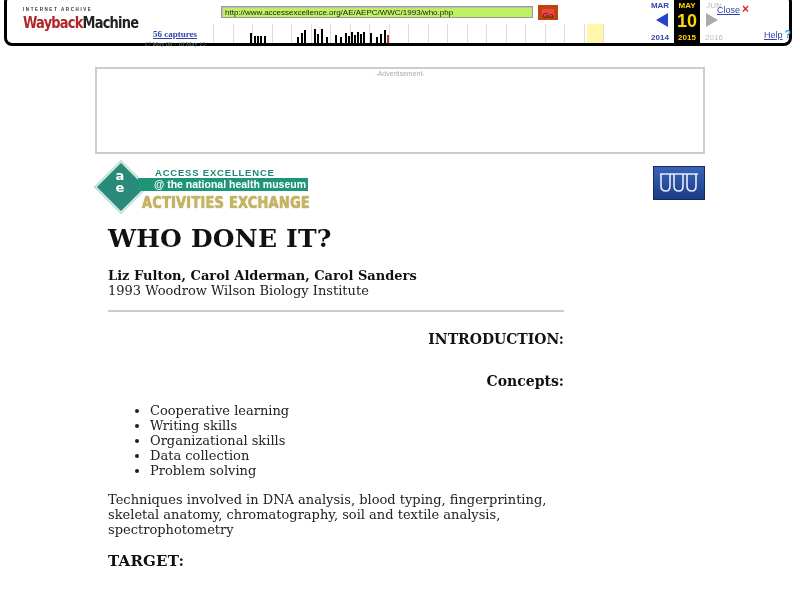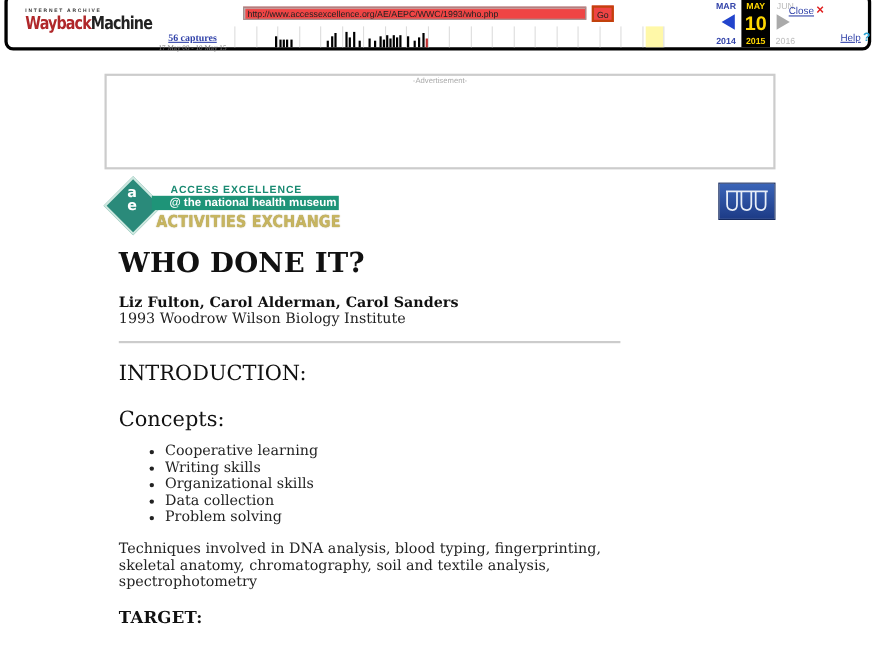--- a/index.html
+++ b/index.html
@@ -8,22 +8,22 @@
   
   .wb-toolbar { position: absolute; left: 4px; top: -6px; width: 788px; height: 52px; background: #fff; border: 3px solid #000; border-radius: 8px; box-sizing: border-box; font-family: "Liberation Sans", sans-serif; }
   .wb-logo { position: absolute; left: 16px; top: 10px; width: 84px; height: 30px; }
   .wb-logo .ia { font-size: 4.5px; letter-spacing: 1.6px; color: #333; font-weight: bold; white-space: nowrap; }
   .wb-logo .wm { margin-top: 2px; font-family: "DejaVu Sans", sans-serif; font-weight: bold; font-size: 13px; letter-spacing: -0.8px; line-height: 14px; white-space: nowrap; transform: scaleY(1.25); transform-origin: top left; }
   .wb-logo .wm .w1 { color: #b0272a; }
   .wb-logo .wm .w2 { color: #222; }
   .wb-captures { position: absolute; left: 128px; top: 32px; width: 80px; text-align: center; font-family: Liberation Serif, serif; }
   .wb-captures a { font-size: 9px; color: #3344aa; font-weight: bold; text-decoration: underline; display: block; }
   .wb-captures .range { font-size: 6.5px; color: #777; display: block; margin-top: 1px; white-space: nowrap; }
-  .wb-url { position: absolute; left: 214px; top: 9px; width: 312px; height: 12px; border: 1px solid #999; box-shadow: inset 1px 1px 1px #bbb; font-size: 8px; padding: 0 3px; line-height: 12px; color: #222; box-sizing: border-box; background: #ef4444; white-space: nowrap; overflow: hidden; }
-  .wb-go { position: absolute; left: 531px; top: 8px; width: 20px; height: 15px; border: 2px solid #c2410c; background: #ef4444; font-size: 8px; line-height: 13px; text-align: center; box-sizing: border-box; color: #222; }
+  .wb-url { position: absolute; left: 214px; top: 9px; width: 312px; height: 12px; border: 1px solid #999; box-shadow: inset 1px 1px 1px #bbb; font-size: 8px; padding: 0 3px; line-height: 12px; color: #222; box-sizing: border-box; background: #bef264; white-space: nowrap; overflow: hidden; }
+  .wb-go { position: absolute; left: 531px; top: 8px; width: 20px; height: 15px; border: 4px solid #c2410c; background: #ef4444; font-size: 8px; line-height: 13px; text-align: center; box-sizing: border-box; color: #222; }
   .wb-spark { position: absolute; left: 206px; top: 27px; width: 398px; height: 19px; }
   .wb-spark .tick { position: absolute; top: 0; width: 1px; height: 19px; background: #ddd; }
   .wb-spark .bar { position: absolute; bottom: 0; width: 2px; background: #000; }
   .wb-spark .hl { position: absolute; left: 374px; top: 0; width: 16px; height: 19px; background: #fff8a8; }
   .wb-cal { position: absolute; top: 0; text-align: center; font-weight: bold; }
   .wb-cal .mo { font-size: 8px; display: block; margin-top: 4px; }
   .wb-cal .yr { font-size: 8px; display: block; position: absolute; top: 36px; width: 100%; }
   .cal-prev { left: 640px; width: 26px; color: #3344aa; }
   .cal-cur { left: 667px; width: 26px; height: 46px; background: #000; color: #ffd700; }
   .cal-cur .day { font-size: 18px; display: block; line-height: 18px; margin-top: 2px; }
@@ -49,21 +49,21 @@
 
   .www-logo { position: absolute; left: 653px; top: 166px; width: 52px; height: 34px; background: linear-gradient(180deg, #3a64b8 0%, #1d3b86 100%); border: 1px solid #152a60; box-sizing: border-box; }
   .www-logo svg { position: absolute; left: 4px; top: 5px; }
 
   
   .content { position: absolute; left: 108px; top: 222px; width: 456px; }
   h1 { font-size: 25px; font-weight: bold; margin: 0; line-height: 34px; letter-spacing: 0.2px; }
   .authors { margin-top: 12px; font-size: 13px; font-weight: bold; line-height: 15px; }
   .institute { font-size: 13px; line-height: 15px; color: #222; }
   .rule { margin-top: 12px; height: 0; border-top: 2px solid #ccc; width: 456px; }
-  h2 { font-size: 19px; font-weight: normal; margin: 0; line-height: 24px; }
+  h2 { font-size: 14px; font-weight: bold; margin: 0; line-height: 24px; text-align: right; }
   .intro { margin-top: 15px; }
   .concepts { margin-top: 18px; }
   ul { margin: 10px 0 0 0; padding-left: 42px; font-size: 13px; line-height: 15px; color: #222; }
   li { margin: 0; }
   h3 { font-size: 15px; font-weight: bold; margin: 16px 0 0 0; line-height: 20px; letter-spacing: 0.2px; }
   p { font-size: 13px; line-height: 15px; margin: 14px 0 0 0; color: #222; }
   .target { margin-top: 14px; }
 </style>
 </head>
 <body>

